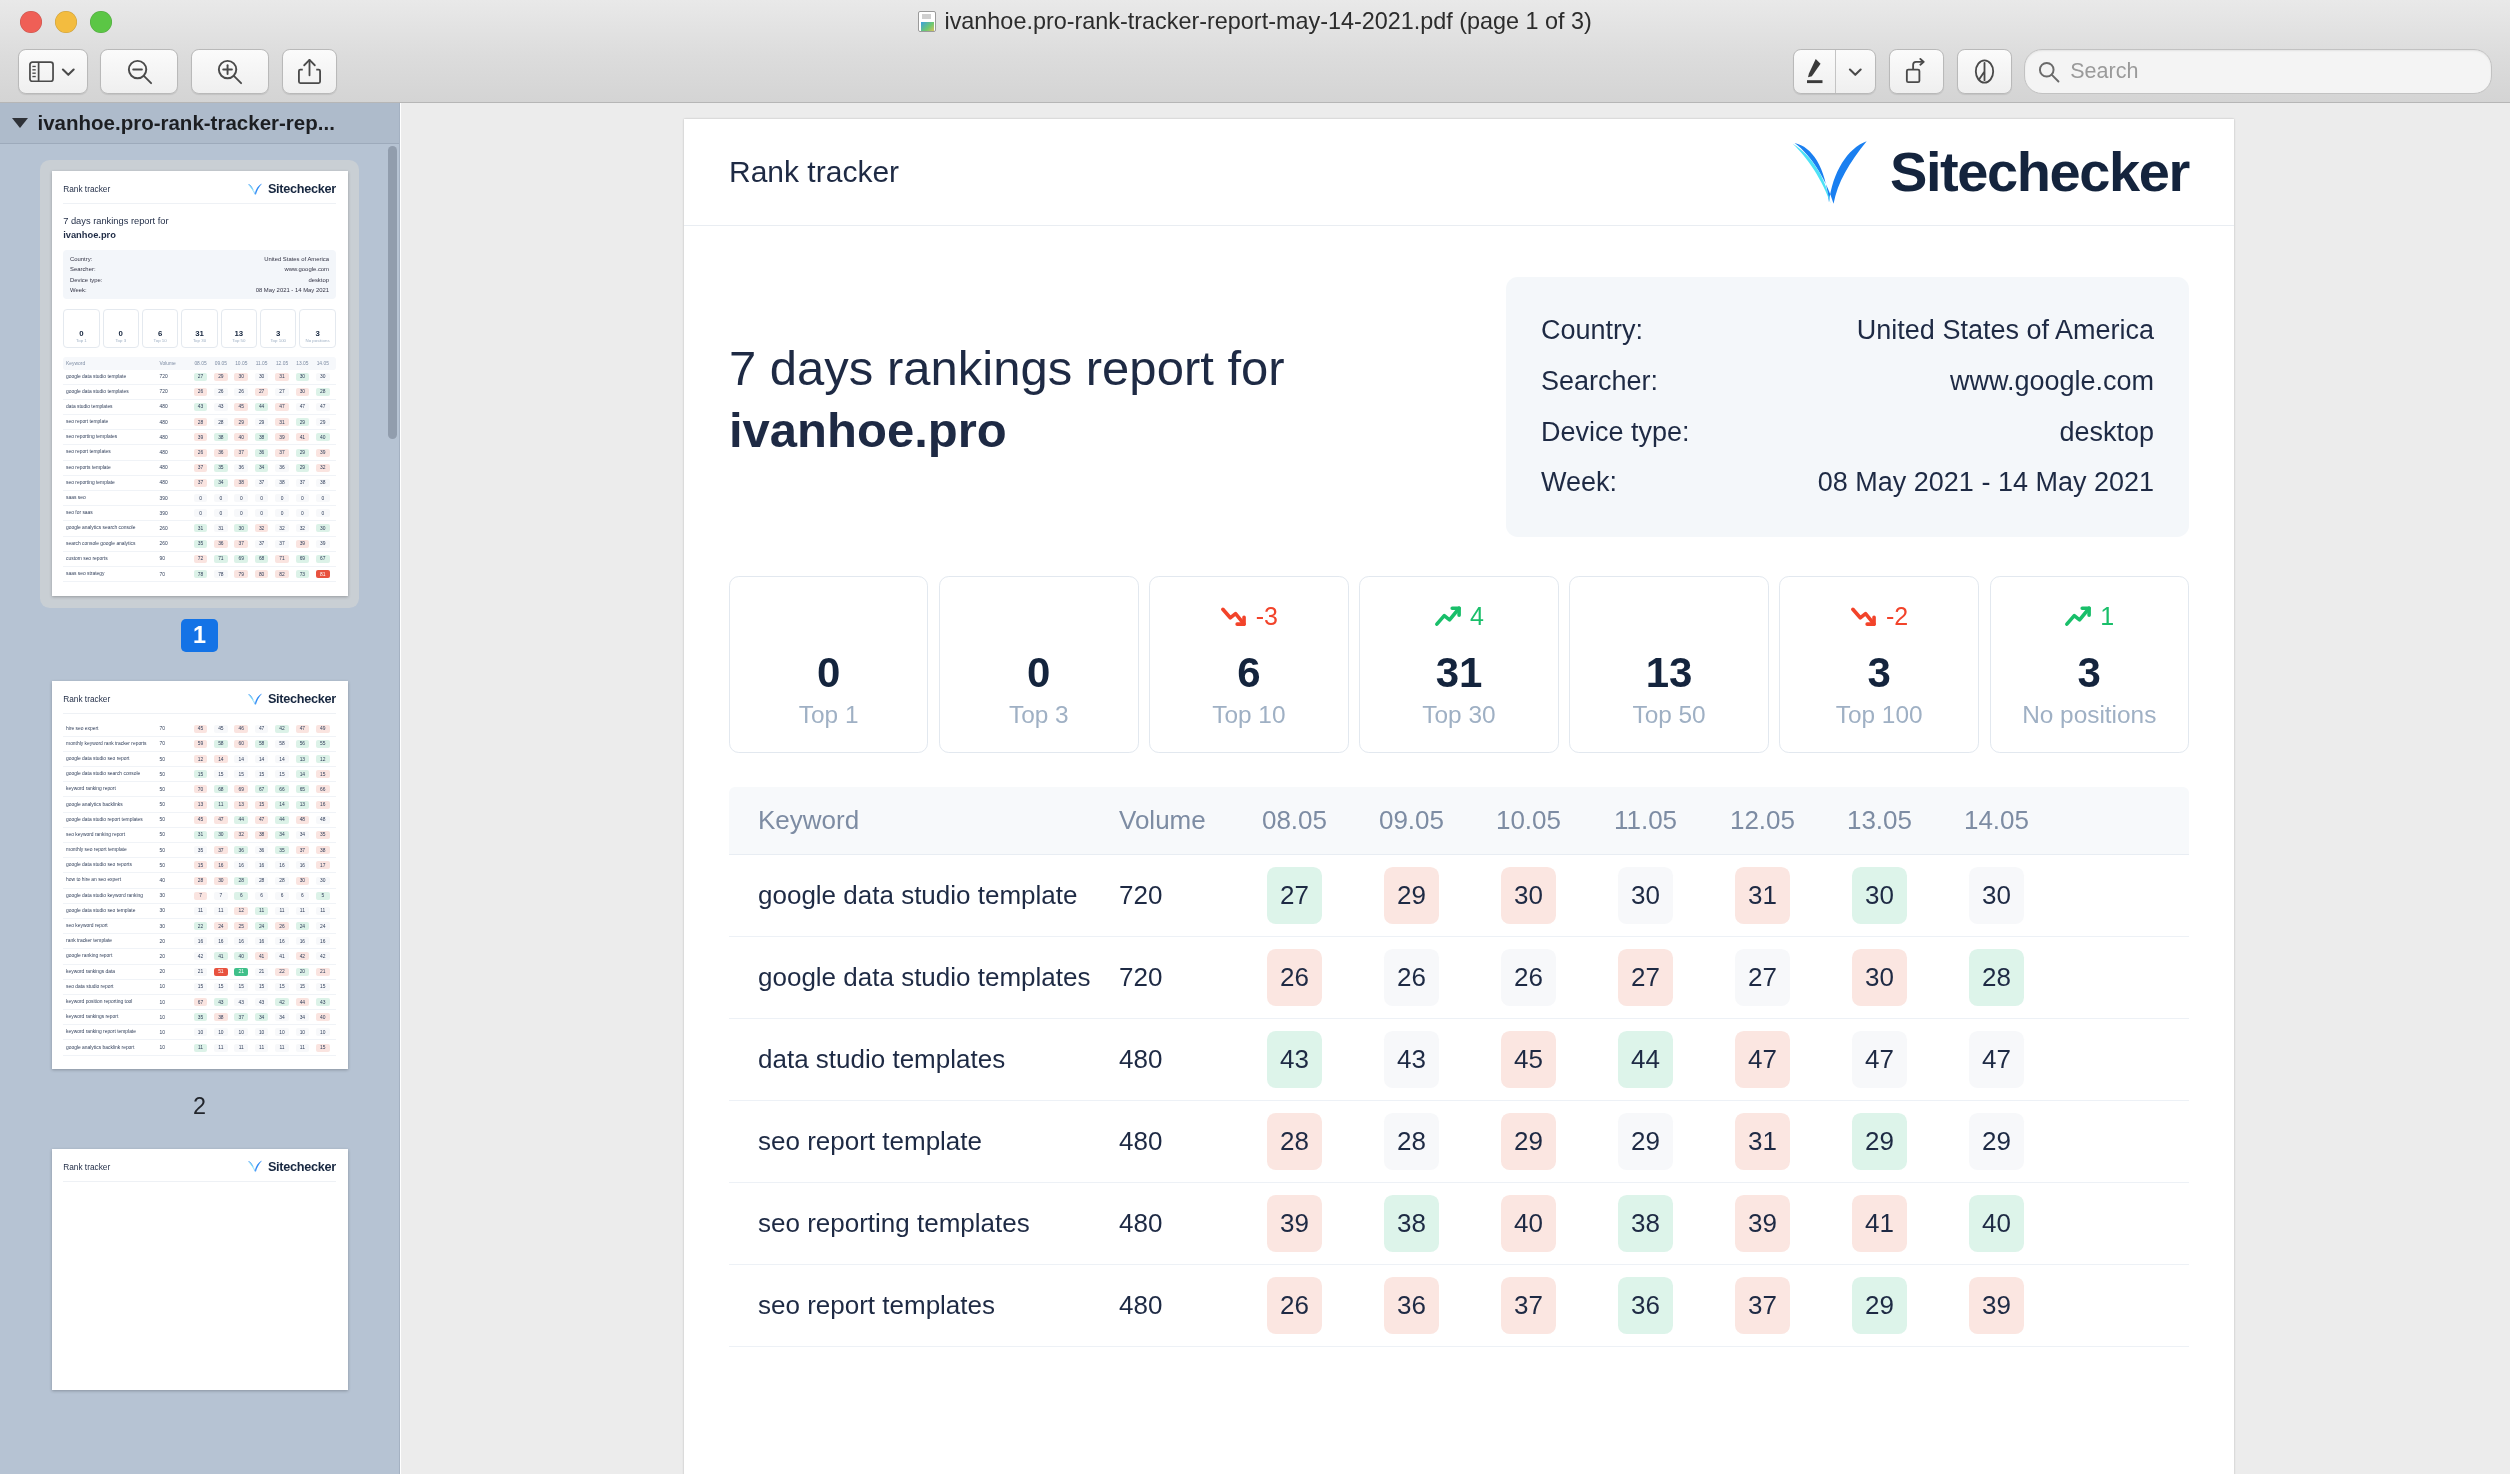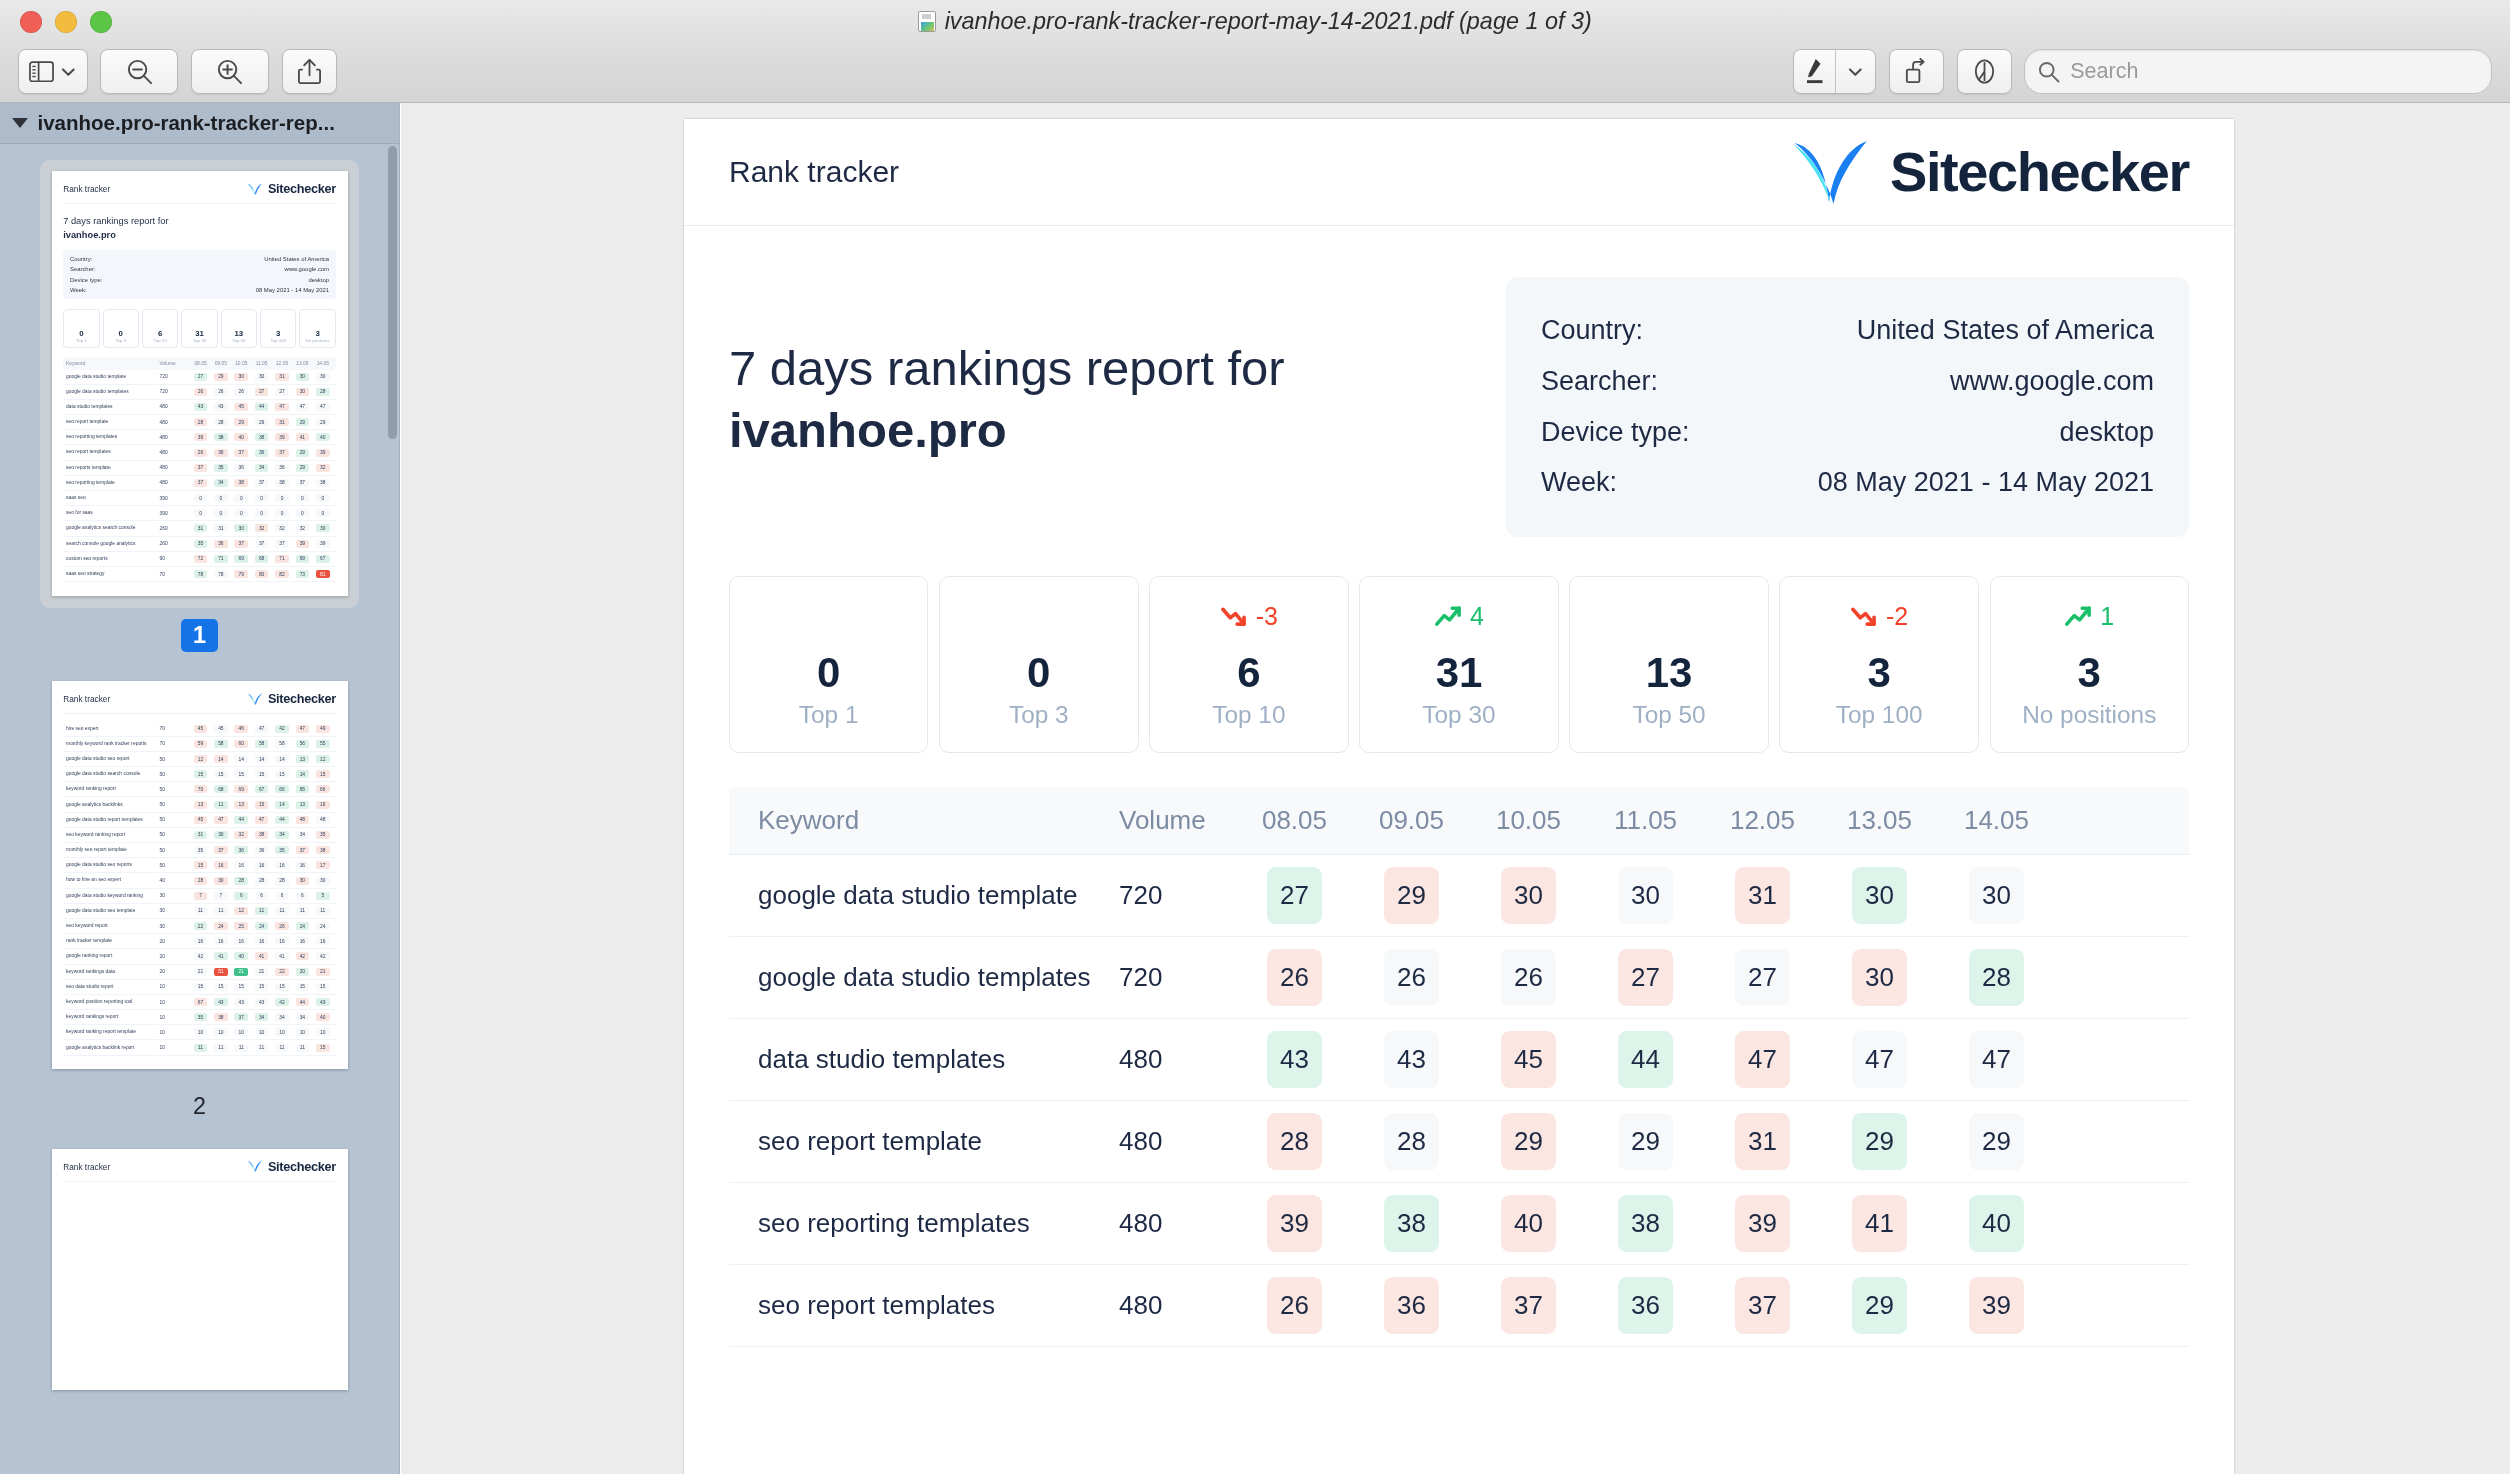--- a/index.html
+++ b/index.html
@@ -27,21 +27,21 @@
     display: flex; gap: 12.7px; align-items: center;
   }
   .light { width: 22.4px; height: 22.4px; border-radius: 50%; }
   .light.red    { background: #ef5f56; box-shadow: inset 0 0 0 0.5px rgba(0,0,0,.16); }
   .light.yellow { background: #f3bc3f; box-shadow: inset 0 0 0 0.5px rgba(0,0,0,.16); }
   .light.green  { background: #5bc645; box-shadow: inset 0 0 0 0.5px rgba(0,0,0,.16); }
 
   #doc-title {
     position: absolute; left: 0; top: 0; width: 2510px; height: 43px;
     display: flex; align-items: center; justify-content: center; gap: 8.8px;
-    font-size: 23.4px; color: #2c2c2c; font-style: italic;
+    font-size: 23.4px; color: #2c2c2c;
   }
   #doc-title .pdficon {
     width: 17.6px; height: 21.5px; background: #fff;
     border: 1px solid #9a9a9a; border-radius: 2px;
     position: relative; overflow: hidden; display: inline-block;
   }
   #doc-title .pdficon:before {
     content: ""; position: absolute; left: 2px; top: 9.8px;
     width: 12.7px; height: 9.8px;
     background: linear-gradient(135deg, #3aa0e0 0%, #6fc96f 60%, #d8c060 100%);

